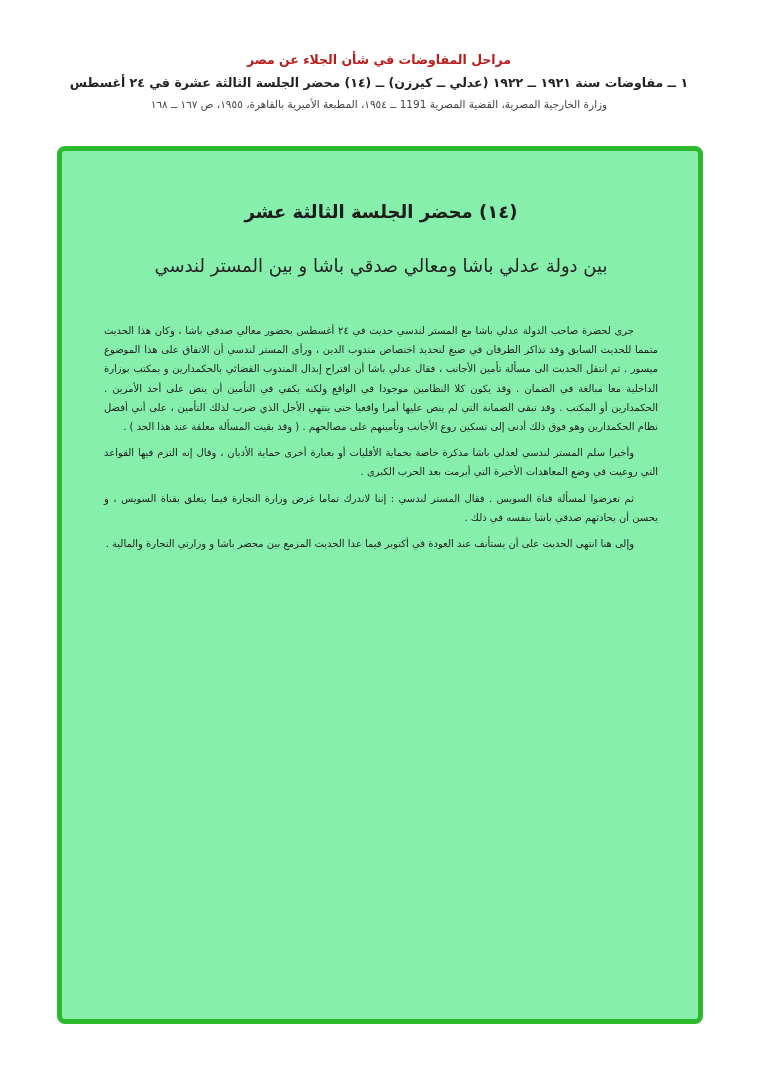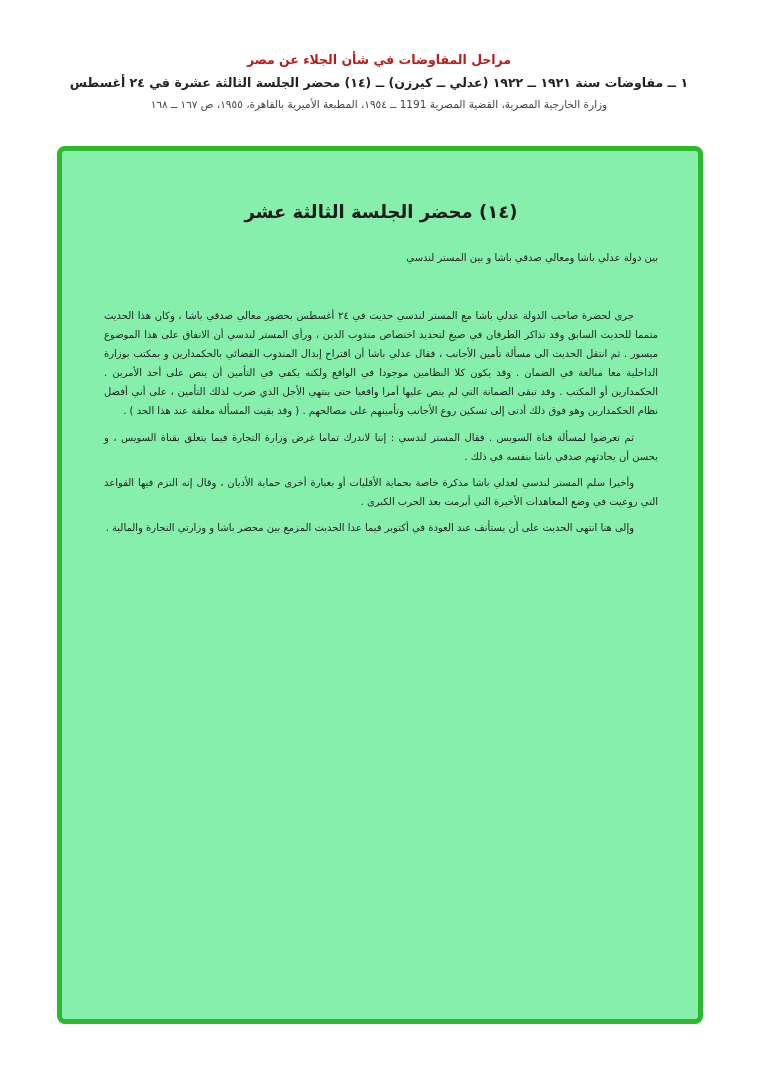--- a/index.html
+++ b/index.html
@@ -62,22 +62,22 @@
   }
 
   .doc-title {
     margin: 0 0 26px 0;
     text-align: center;
     font-size: 18px;
     font-weight: bold;
     letter-spacing: 0.3px;
   }
   .doc-sub {
-    text-align: right;
-    font-size: 10px;
+    text-align: center;
+    font-size: 18px;
     line-height: 1.95;
     color: #222;
   }
 
   .doc-body {
     margin-top: 38px;
     font-size: 10px;
     line-height: 1.92;
     text-align: justify;
     color: #1c1c1c;
@@ -98,18 +98,18 @@
   <div class="cit-line2">١ ــ مفاوضات سنة ١٩٢١ ــ ١٩٢٢ (عدلي ــ كيرزن) ــ (١٤) محضر الجلسة الثالثة عشرة في ٢٤ أغسطس</div>
   <div class="cit-line3">وزارة الخارجية المصرية، القضية المصرية 1191 ــ ١٩٥٤، المطبعة الأميرية بالقاهرة، ١٩٥٥، ص ١٦٧ ــ ١٦٨</div>
 </header>
 
 <div class="scan-frame">
   <div class="scan-page">
     <h1 class="doc-title">(١٤) محضر الجلسة الثالثة عشر</h1>
     <div class="doc-sub">بين دولة عدلي باشا ومعالي صدقي باشا و بين المستر لندسي</div>
     <div class="doc-body">
       <p>جرى لحضرة صاحب الدولة عدلي باشا مع المستر لندسي حديث في ٢٤ أغسطس بحضور معالي صدقي باشا ، وكان هذا الحديث متمما للحديث السابق وقد تذاكر الطرفان في صيغ لتحديد اختصاص مندوب الدين ، ورأى المستر لندسي أن الاتفاق على هذا الموضوع ميسور . ثم انتقل الحديث الى مسألة تأمين الأجانب ، فقال عدلي باشا أن اقتراح إبدال المندوب القضائي بالحكمدارين و بمكتب بوزارة الداخلية معا مبالغة في الضمان . وقد يكون كلا النظامين موجودا في الواقع ولكنه يكفي في التأمين أن ينص على أحد الأمرين . الحكمدارين أو المكتب . وقد تبقى الضمانة التي لم ينص عليها أمرا واقعيا حتى ينتهي الأجل الذي ضرب لذلك التأمين ، على أني أفضل نظام الحكمدارين وهو فوق ذلك أدنى إلى تسكين روع الأجانب وتأمينهم على مصالحهم . ( وقد بقيت المسألة معلقة عند هذا الحد ) .</p>
+      <p>وأخيرا سلم المستر لندسي لعدلي باشا مذكرة خاصة بحماية الأقليات أو بعبارة أخرى حماية الأديان ، وقال إنه التزم فيها القواعد التي روعيت في وضع المعاهدات الأخيرة التي أبرمت بعد الحرب الكبرى .</p>
       <p>ثم تعرضوا لمسألة قناة السويس . فقال المستر لندسي : إننا لاندرك تماما غرض وزارة التجارة فيما يتعلق بقناة السويس ، و يحسن أن يحادثهم صدقي باشا بنفسه في ذلك .</p>
-      <p>وأخيرا سلم المستر لندسي لعدلي باشا مذكرة خاصة بحماية الأقليات أو بعبارة أخرى حماية الأديان ، وقال إنه التزم فيها القواعد التي روعيت في وضع المعاهدات الأخيرة التي أبرمت بعد الحرب الكبرى .</p>
       <p>وإلى هنا انتهى الحديث على أن يستأنف عند العودة في أكتوبر فيما عدا الحديث المزمع بين محضر باشا و وزارتي التجارة والمالية .</p>
     </div>
   </div>
 </div>
 
 </body></html>

